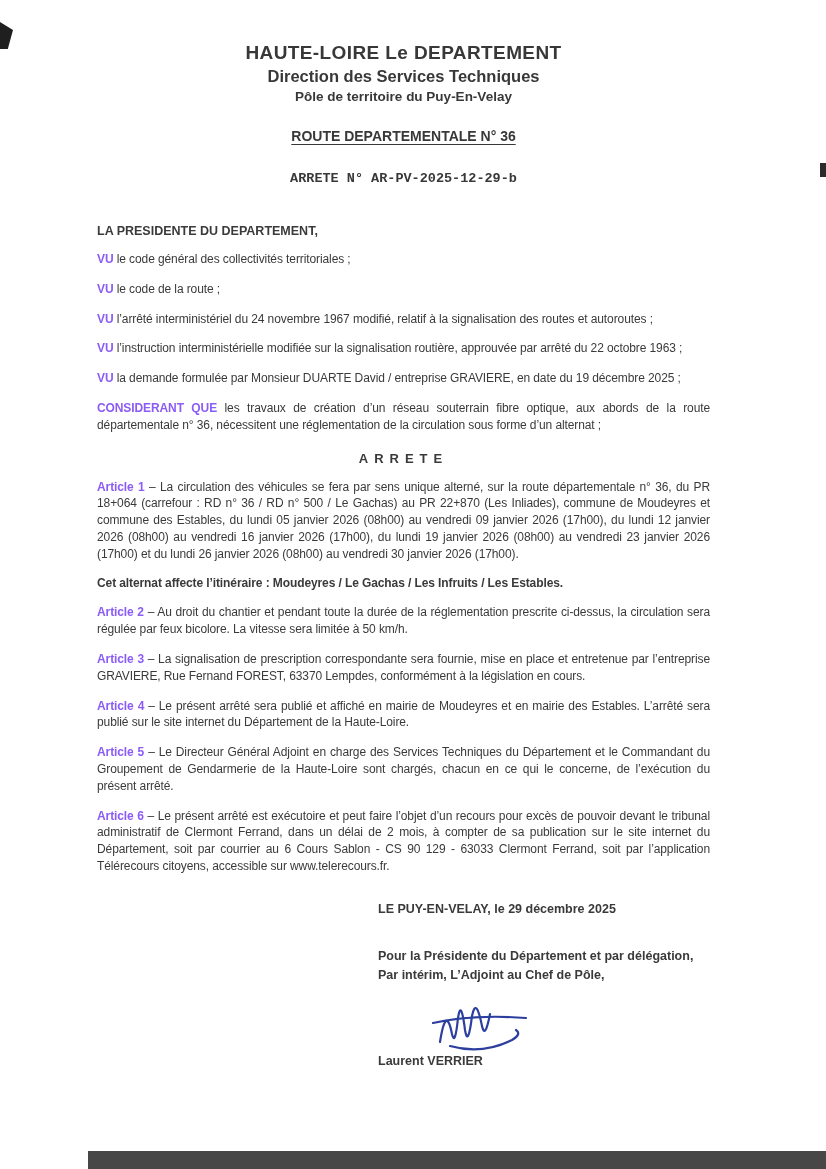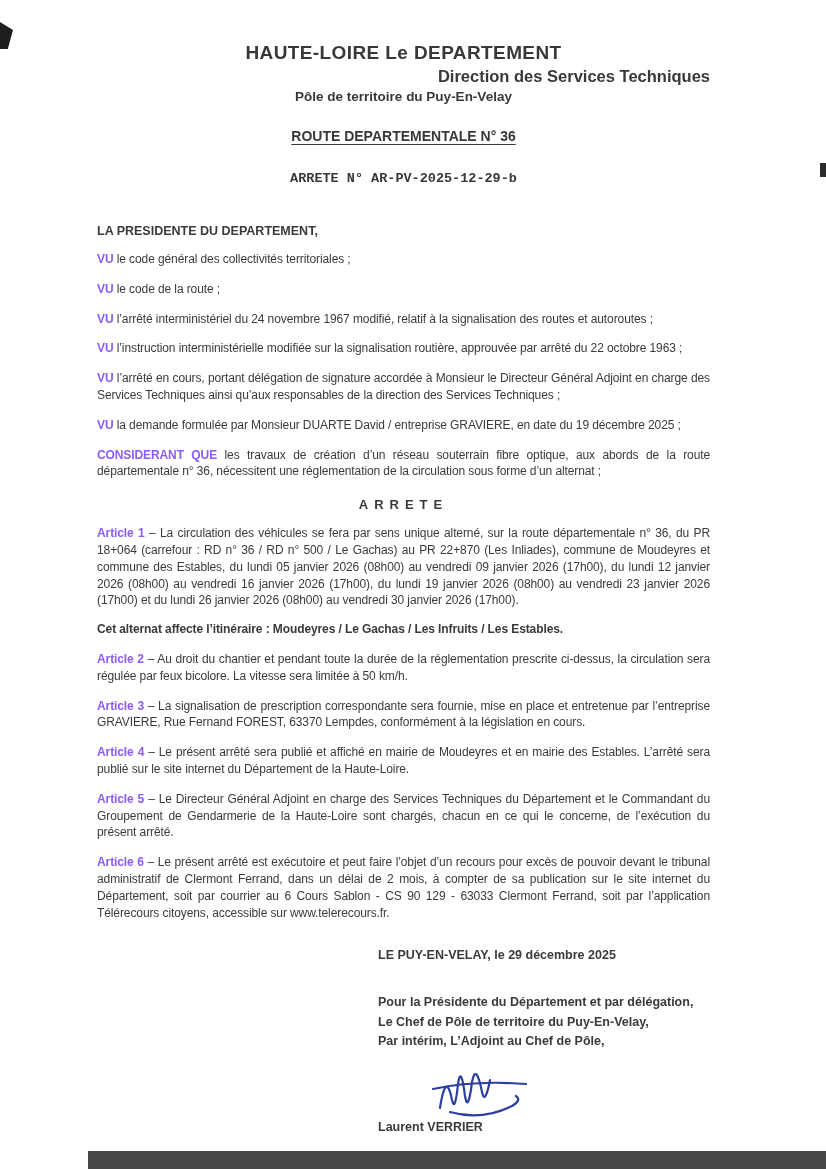--- a/index.html
+++ b/index.html
@@ -12,21 +12,21 @@
     background: #ffffff;
     overflow: hidden;
     font-family: "Liberation Sans", sans-serif;
     color: #3a3a3a;
   }
   .content { padding: 42px 116px 0 97px; }
 
   
   .hdr { text-align: center; font-weight: bold; color: #383838; }
   .hdr-dept   { font-size: 19px; letter-spacing: .4px; }
-  .hdr-dir    { font-size: 16.5px; margin-top: 3px; text-align: right; }
+  .hdr-dir    { font-size: 16.5px; margin-top: 3px; }
   .hdr-pole   { font-size: 13.5px; margin-top: 3px; }
   .hdr-road   { font-size: 14px; margin-top: 24px; text-decoration: underline; text-underline-offset: 3px; }
   .hdr-num    { font-size: 13.5px; margin-top: 27px; font-family: Liberation Mono, monospace; }
   .hdr-sub    { font-size: 12.5px; margin-top: 6px; }
 
   
   .opening { font-weight: bold; font-size: 12.5px; margin-top: 38px; }
   .para {
     font-size: 12px;
     line-height: 1.4;
@@ -98,24 +98,20 @@
     <p class="para">
       <strong>VU</strong>
       <span>l’arrêté interministériel du 24 novembre 1967 modifié, relatif à la signalisation des routes et autoroutes ;</span>
     </p>
     <p class="para">
       <strong>VU</strong>
       <span>l’instruction interministérielle modifiée sur la signalisation routière, approuvée par arrêté du 22 octobre 1963 ;</span>
     </p>
     <p class="para">
       <strong>VU</strong>
-      <span>l’arrêté en cours, portant délégation de signature accordée à Monsieur le Directeur Général Adjoint en charge des Services Techniques ainsi qu’aux responsables de la direction des Services Techniques ;</span>
-    </p>
-    <p class="para">
-      <strong>VU</strong>
       <span>la demande formulée par Monsieur DUARTE David / entreprise GRAVIERE, en date du 19 décembre 2025 ;</span>
     </p>
 
     <p class="para">
       <strong>CONSIDERANT QUE</strong>
       <span>les travaux de création d’un réseau souterrain fibre optique, aux abords de la route départementale n° 36, nécessitent une réglementation de la circulation sous forme d’un alternat ;</span>
     </p>
 
     <div class="arrete-heading">ARRETE</div>
 
@@ -147,21 +143,20 @@
 
     <p class="para">
       <strong>Article 6</strong>
       <span>– Le présent arrêté est exécutoire et peut faire l’objet d’un recours pour excès de pouvoir devant le tribunal administratif de Clermont Ferrand, dans un délai de 2 mois, à compter de sa publication sur le site internet du Département, soit par courrier au 6 Cours Sablon - CS 90 129 - 63033 Clermont Ferrand, soit par l’application Télérecours citoyens, accessible sur www.telerecours.fr.</span>
     </p>
 
     <div class="closing">
       <div class="place-date">LE PUY-EN-VELAY, le 29 décembre 2025</div>
       <div class="delegation">
         <div>Pour la Présidente du Département et par délégation,</div>
-        <div>Le Chef de Pôle de territoire du Puy-En-Velay,</div>
         <div>Par intérim, L’Adjoint au Chef de Pôle,</div>
       </div>
       <div class="signature-wrap">
         <svg width="110" height="62" viewBox="0 0 110 62">
           <g fill="none" stroke="#2c3f9e" stroke-width="2.2" stroke-linecap="round">
             <path d="M10 52 Q16 14 22 44 Q25 57 28 28 Q31 8 35 40 Q38 58 42 26 Q46 6 52 36 Q55 50 60 24"></path>
             <path d="M3 33 Q45 24 96 28"></path>
             <path d="M20 56 Q52 65 82 50 Q92 44 86 40"></path>
           </g>
         </svg>

